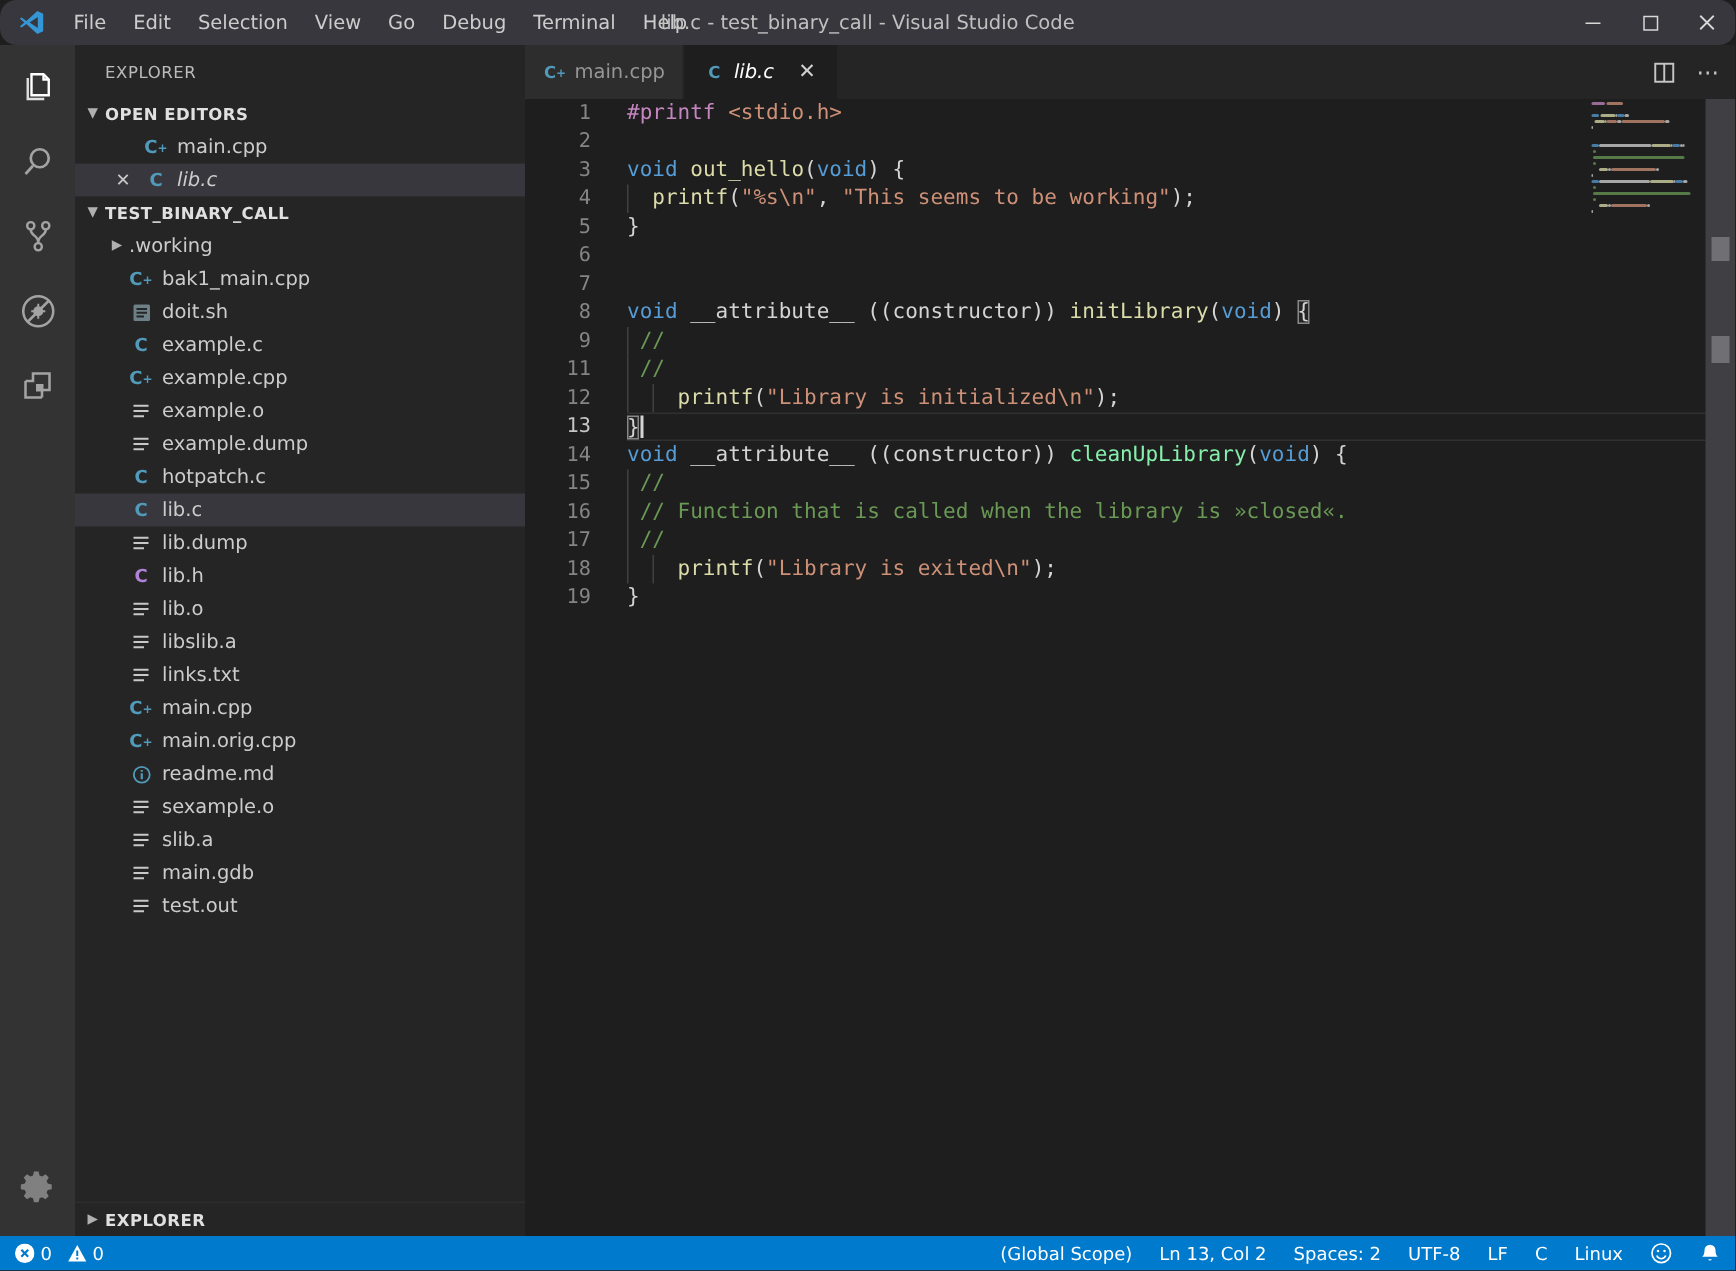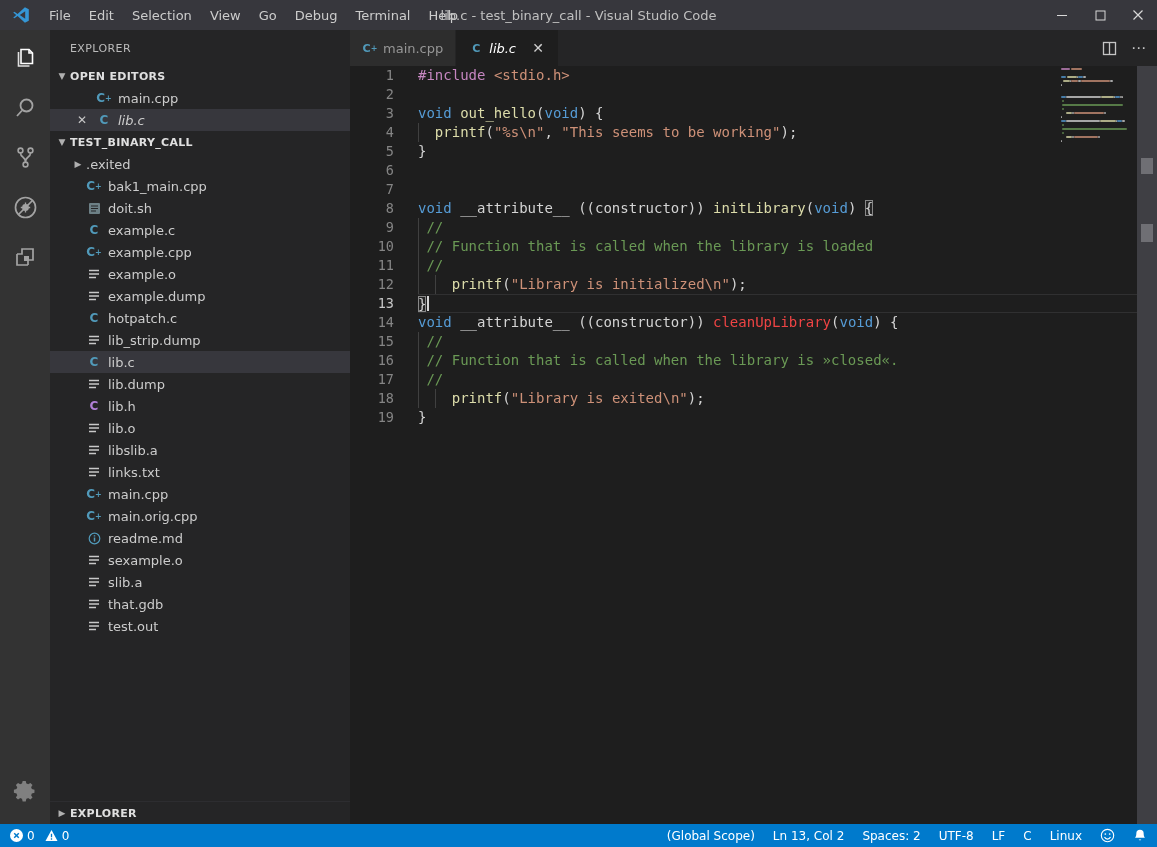--- a/index.html
+++ b/index.html
@@ -1,19 +1,19 @@
 <!DOCTYPE html>
 <html><head>
 <meta charset="utf-8">
 <style>
   * { margin:0; padding:0; box-sizing:border-box; }
   html,body { width:1157px; height:847px; overflow:hidden; background:#1e1e1e;
               font-family:"DejaVu Sans","Liberation Sans",sans-serif; }
   .titlebar { height:30px; background:#37373d; display:flex; align-items:center;
-              color:#cccccc; font-size:13px; position:relative; }
+              color:#cccccc; font-size:13px; position:relative;border-radius:11px; }
   .vsc-logo { width:18px; height:18px; margin:0 10px 0 12px; }
   .menubar { display:flex; }
   .menu-item { padding:5px 9px; cursor:default; }
   .win-title { position:absolute; left:0; right:0; text-align:center; pointer-events:none;
                color:#c0c0c0; }
   .win-controls { margin-left:auto; display:flex; align-items:center; z-index:2; }
   .win-btn { width:38px; height:30px; display:flex; align-items:center; justify-content:center;
              color:#d8d8d8; font-size:13px; }
   .main { display:flex; height:794px; }
   
@@ -172,21 +172,21 @@
         </div>
       </div>
 
     <div class="section-head">
       <span class="twisty">▼</span>
       <span>TEST_BINARY_CALL</span>
     </div>
     <div id="file-tree">
         <div class="file-row folder">
           <span class="twisty" style="width:16px">▶</span>
-          <span>.exited</span>
+          <span>.working</span>
         </div>
         <div class="file-row">
           <span class="fi" style="color:#519aba">C<span style="font-size:8px;vertical-align:3px;">+</span></span>
           <span>bak1_main.cpp</span>
         </div>
         <div class="file-row">
           <span class="fi">
             <svg width="13" height="13" viewBox="0 0 13 13">
               <rect x="1" y="1" width="11" height="11" rx="1" fill="#6d8086"></rect>
               <path d="M3 4h7M3 6.5h7M3 9h5" stroke="#252526" stroke-width="1.2"></path>
@@ -215,28 +215,20 @@
             <svg width="12" height="12" viewBox="0 0 12 12" stroke="#c8c8c8" stroke-width="1.4">
               <path d="M1 2.5h10M1 6h10M1 9.5h7"></path>
             </svg>
           </span>
           <span>example.dump</span>
         </div>
         <div class="file-row">
           <span class="fi" style="color:#519aba">C</span>
           <span>hotpatch.c</span>
         </div>
-        <div class="file-row">
-          <span class="fi">
-            <svg width="12" height="12" viewBox="0 0 12 12" stroke="#c8c8c8" stroke-width="1.4">
-              <path d="M1 2.5h10M1 6h10M1 9.5h7"></path>
-            </svg>
-          </span>
-          <span>lib_strip.dump</span>
-        </div>
         <div class="file-row selected">
           <span class="fi" style="color:#519aba">C</span>
           <span>lib.c</span>
         </div>
         <div class="file-row">
           <span class="fi">
             <svg width="12" height="12" viewBox="0 0 12 12" stroke="#c8c8c8" stroke-width="1.4">
               <path d="M1 2.5h10M1 6h10M1 9.5h7"></path>
             </svg>
           </span>
@@ -302,21 +294,21 @@
             </svg>
           </span>
           <span>slib.a</span>
         </div>
         <div class="file-row">
           <span class="fi">
             <svg width="12" height="12" viewBox="0 0 12 12" stroke="#c8c8c8" stroke-width="1.4">
               <path d="M1 2.5h10M1 6h10M1 9.5h7"></path>
             </svg>
           </span>
-          <span>that.gdb</span>
+          <span>main.gdb</span>
         </div>
         <div class="file-row">
           <span class="fi">
             <svg width="12" height="12" viewBox="0 0 12 12" stroke="#c8c8c8" stroke-width="1.4">
               <path d="M1 2.5h10M1 6h10M1 9.5h7"></path>
             </svg>
           </span>
           <span>test.out</span>
         </div>
       </div>
@@ -348,34 +340,33 @@
             <rect x="1.5" y="1.5" width="12" height="12"></rect>
               <path d="M7.5 1.5v12"></path>
           </svg>
         </span>
         <span style="font-size:15px; letter-spacing:1px;">⋯</span>
       </div>
     </div>
 
     <div class="code-wrap">
       <div id="code-lines">
-          <div class="code-line"><span class="ln">1</span><span class="ltext"><span style="color:#C586C0">#include</span><span style="color:#D4D4D4"> </span><span style="color:#CE9178">&lt;stdio.h&gt;</span></span></div>
+          <div class="code-line"><span class="ln">1</span><span class="ltext"><span style="color:#C586C0">#printf</span><span style="color:#D4D4D4"> </span><span style="color:#CE9178">&lt;stdio.h&gt;</span></span></div>
           <div class="code-line"><span class="ln">2</span><span class="ltext"></span></div>
           <div class="code-line"><span class="ln">3</span><span class="ltext"><span style="color:#569CD6">void</span><span style="color:#D4D4D4"> </span><span style="color:#DCDCAA">out_hello</span><span style="color:#D4D4D4">(</span><span style="color:#569CD6">void</span><span style="color:#D4D4D4">) {</span></span></div>
           <div class="code-line"><span class="ln">4</span><span class="ltext"><span class="indent-guide" style="left:0ch"></span><span style="color:#D4D4D4">  </span><span style="color:#DCDCAA">printf</span><span style="color:#D4D4D4">(</span><span style="color:#CE9178">"%s\n"</span><span style="color:#D4D4D4">, </span><span style="color:#CE9178">"This seems to be working"</span><span style="color:#D4D4D4">);</span></span></div>
           <div class="code-line"><span class="ln">5</span><span class="ltext"><span style="color:#D4D4D4">}</span></span></div>
           <div class="code-line"><span class="ln">6</span><span class="ltext"></span></div>
           <div class="code-line"><span class="ln">7</span><span class="ltext"></span></div>
           <div class="code-line"><span class="ln">8</span><span class="ltext"><span style="color:#569CD6">void</span><span style="color:#D4D4D4"> __attribute__ ((constructor)) </span><span style="color:#DCDCAA">initLibrary</span><span style="color:#D4D4D4">(</span><span style="color:#569CD6">void</span><span style="color:#D4D4D4">) </span><span class="bracket-box" style="color:#D4D4D4">{</span></span></div>
           <div class="code-line"><span class="ln">9</span><span class="ltext"><span class="indent-guide" style="left:0ch"></span><span style="color:#D4D4D4"> </span><span style="color:#6A9955">//</span></span></div>
-          <div class="code-line"><span class="ln">10</span><span class="ltext"><span class="indent-guide" style="left:0ch"></span><span style="color:#D4D4D4"> </span><span style="color:#6A9955">// Function that is called when the library is loaded</span></span></div>
           <div class="code-line"><span class="ln">11</span><span class="ltext"><span class="indent-guide" style="left:0ch"></span><span style="color:#D4D4D4"> </span><span style="color:#6A9955">//</span></span></div>
           <div class="code-line"><span class="ln">12</span><span class="ltext"><span class="indent-guide" style="left:0ch"></span><span class="indent-guide" style="left:2ch"></span><span style="color:#D4D4D4">    </span><span style="color:#DCDCAA">printf</span><span style="color:#D4D4D4">(</span><span style="color:#CE9178">"Library is initialized\n"</span><span style="color:#D4D4D4">);</span></span></div>
           <div class="code-line current"><span class="ln">13</span><span class="ltext"><span class="bracket-box" style="color:#D4D4D4">}</span><span class="cursor" style="left:calc(1ch + 1px)"></span></span></div>
-          <div class="code-line"><span class="ln">14</span><span class="ltext"><span style="color:#569CD6">void</span><span style="color:#D4D4D4"> __attribute__ ((constructor)) </span><span style="color:#ef4444">cleanUpLibrary</span><span style="color:#D4D4D4">(</span><span style="color:#569CD6">void</span><span style="color:#D4D4D4">) {</span></span></div>
+          <div class="code-line"><span class="ln">14</span><span class="ltext"><span style="color:#569CD6">void</span><span style="color:#D4D4D4"> __attribute__ ((constructor)) </span><span style="color:#86efac">cleanUpLibrary</span><span style="color:#D4D4D4">(</span><span style="color:#569CD6">void</span><span style="color:#D4D4D4">) {</span></span></div>
           <div class="code-line"><span class="ln">15</span><span class="ltext"><span class="indent-guide" style="left:0ch"></span><span style="color:#D4D4D4"> </span><span style="color:#6A9955">//</span></span></div>
           <div class="code-line"><span class="ln">16</span><span class="ltext"><span class="indent-guide" style="left:0ch"></span><span style="color:#D4D4D4"> </span><span style="color:#6A9955">// Function that is called when the library is »closed«.</span></span></div>
           <div class="code-line"><span class="ln">17</span><span class="ltext"><span class="indent-guide" style="left:0ch"></span><span style="color:#D4D4D4"> </span><span style="color:#6A9955">//</span></span></div>
           <div class="code-line"><span class="ln">18</span><span class="ltext"><span class="indent-guide" style="left:0ch"></span><span class="indent-guide" style="left:2ch"></span><span style="color:#D4D4D4">    </span><span style="color:#DCDCAA">printf</span><span style="color:#D4D4D4">(</span><span style="color:#CE9178">"Library is exited\n"</span><span style="color:#D4D4D4">);</span></span></div>
           <div class="code-line"><span class="ln">19</span><span class="ltext"><span style="color:#D4D4D4">}</span></span></div>
         </div>
       <div class="minimap" id="minimap">
           <div class="mm-line">
             <span class="mm-seg" style="width: 9.2px; background: rgb(197, 134, 192); opacity: 0.75;"></span>
             <span class="mm-seg" style="width: 1.15px; background: transparent; opacity: 0.75;"></span>

